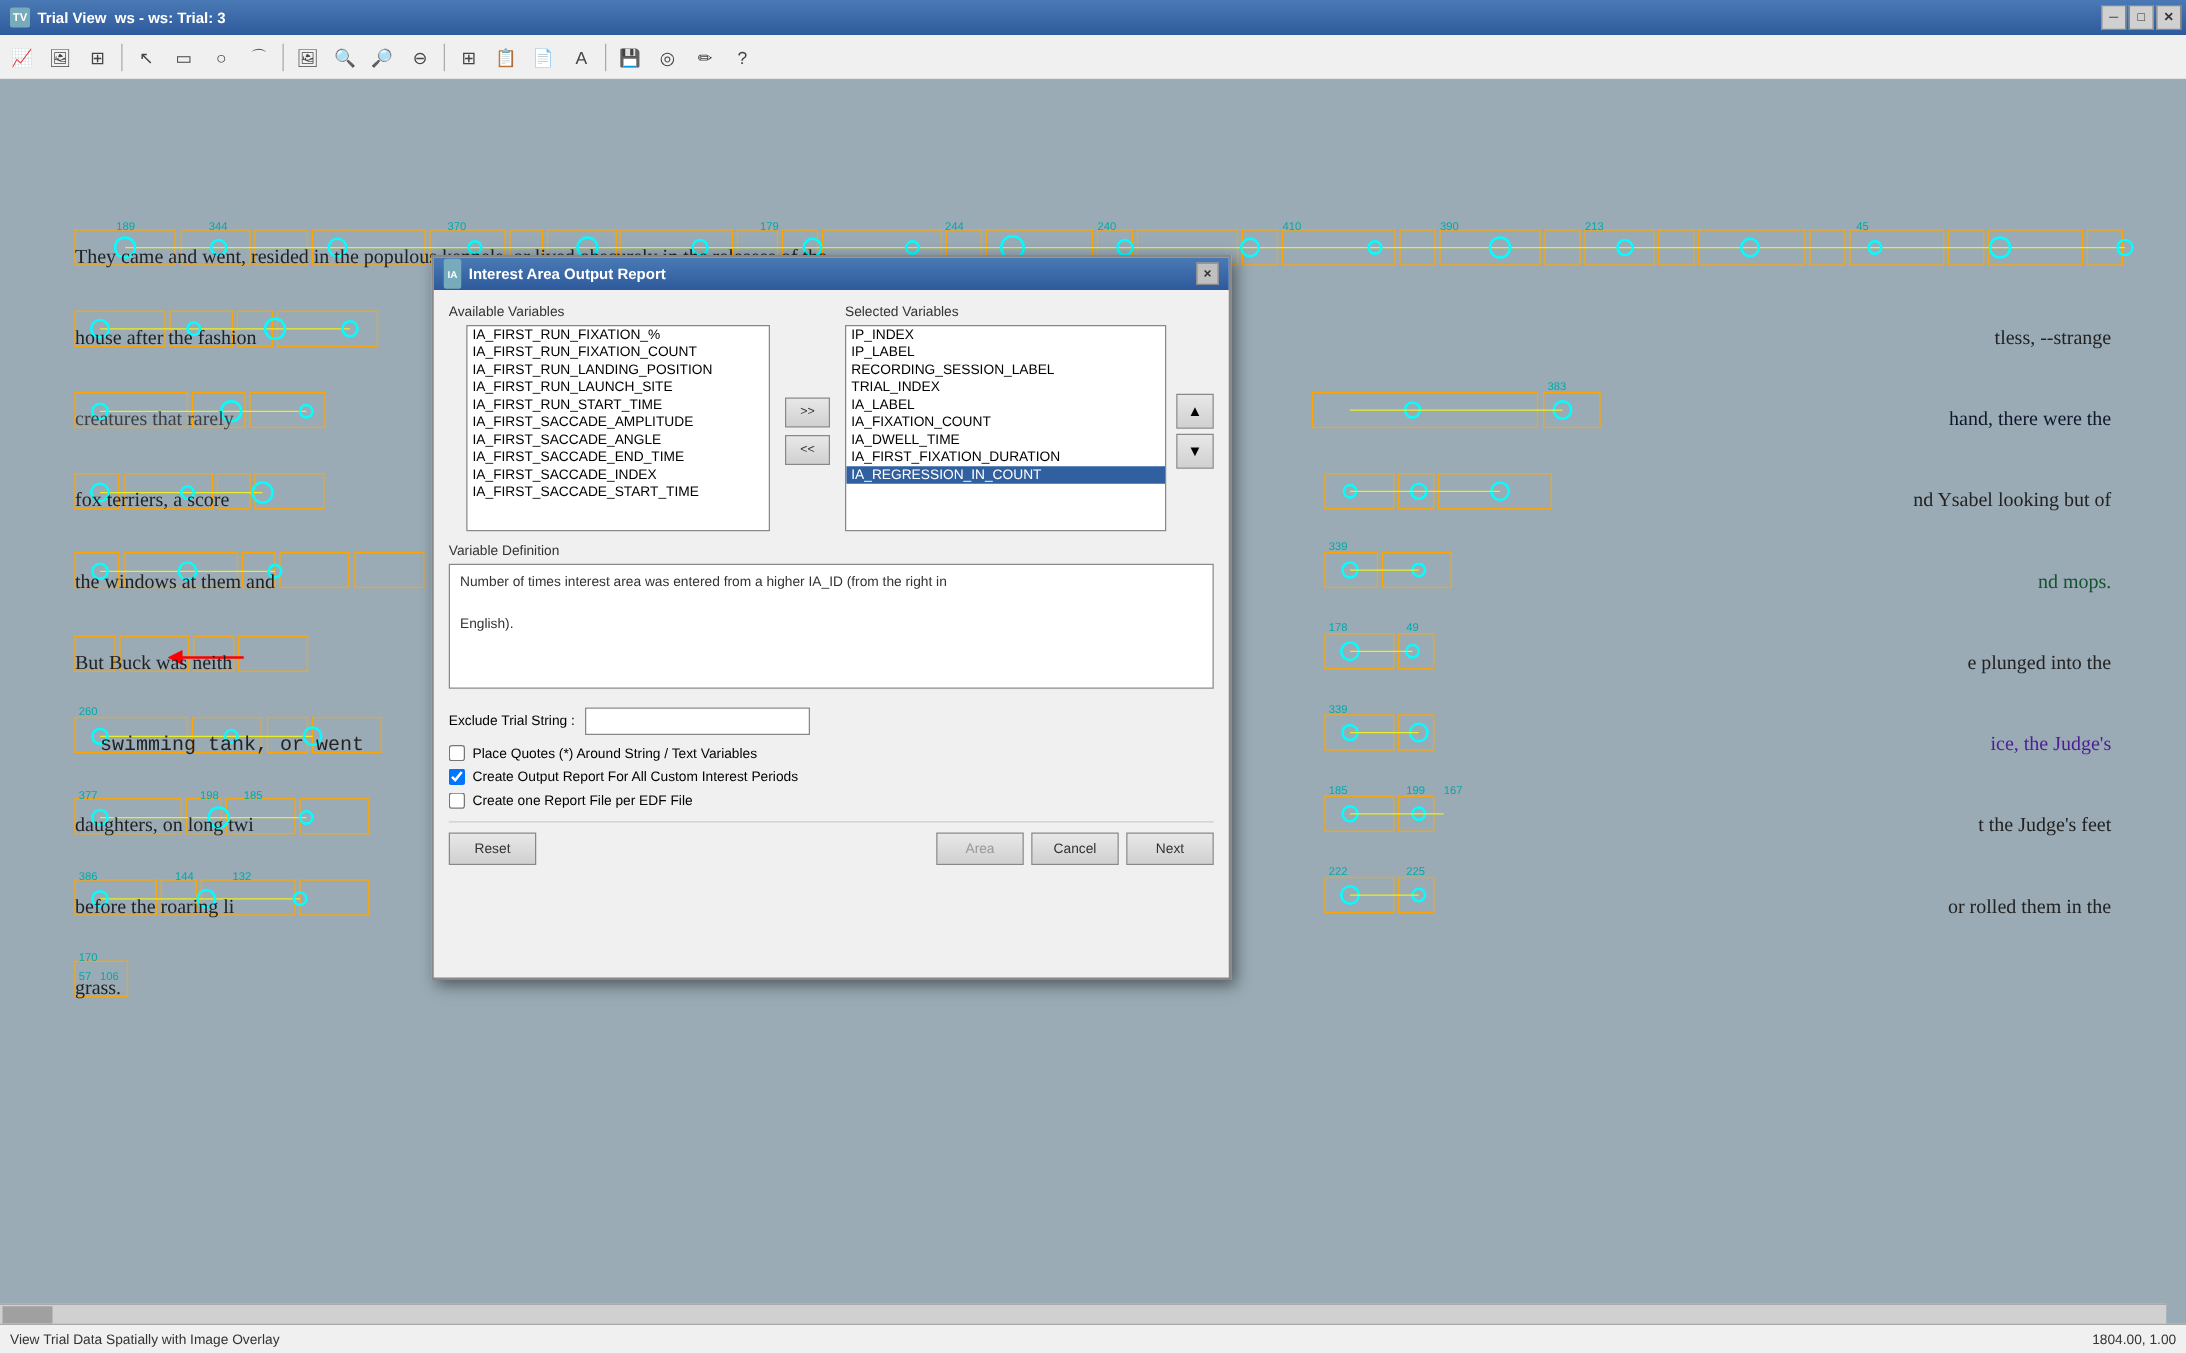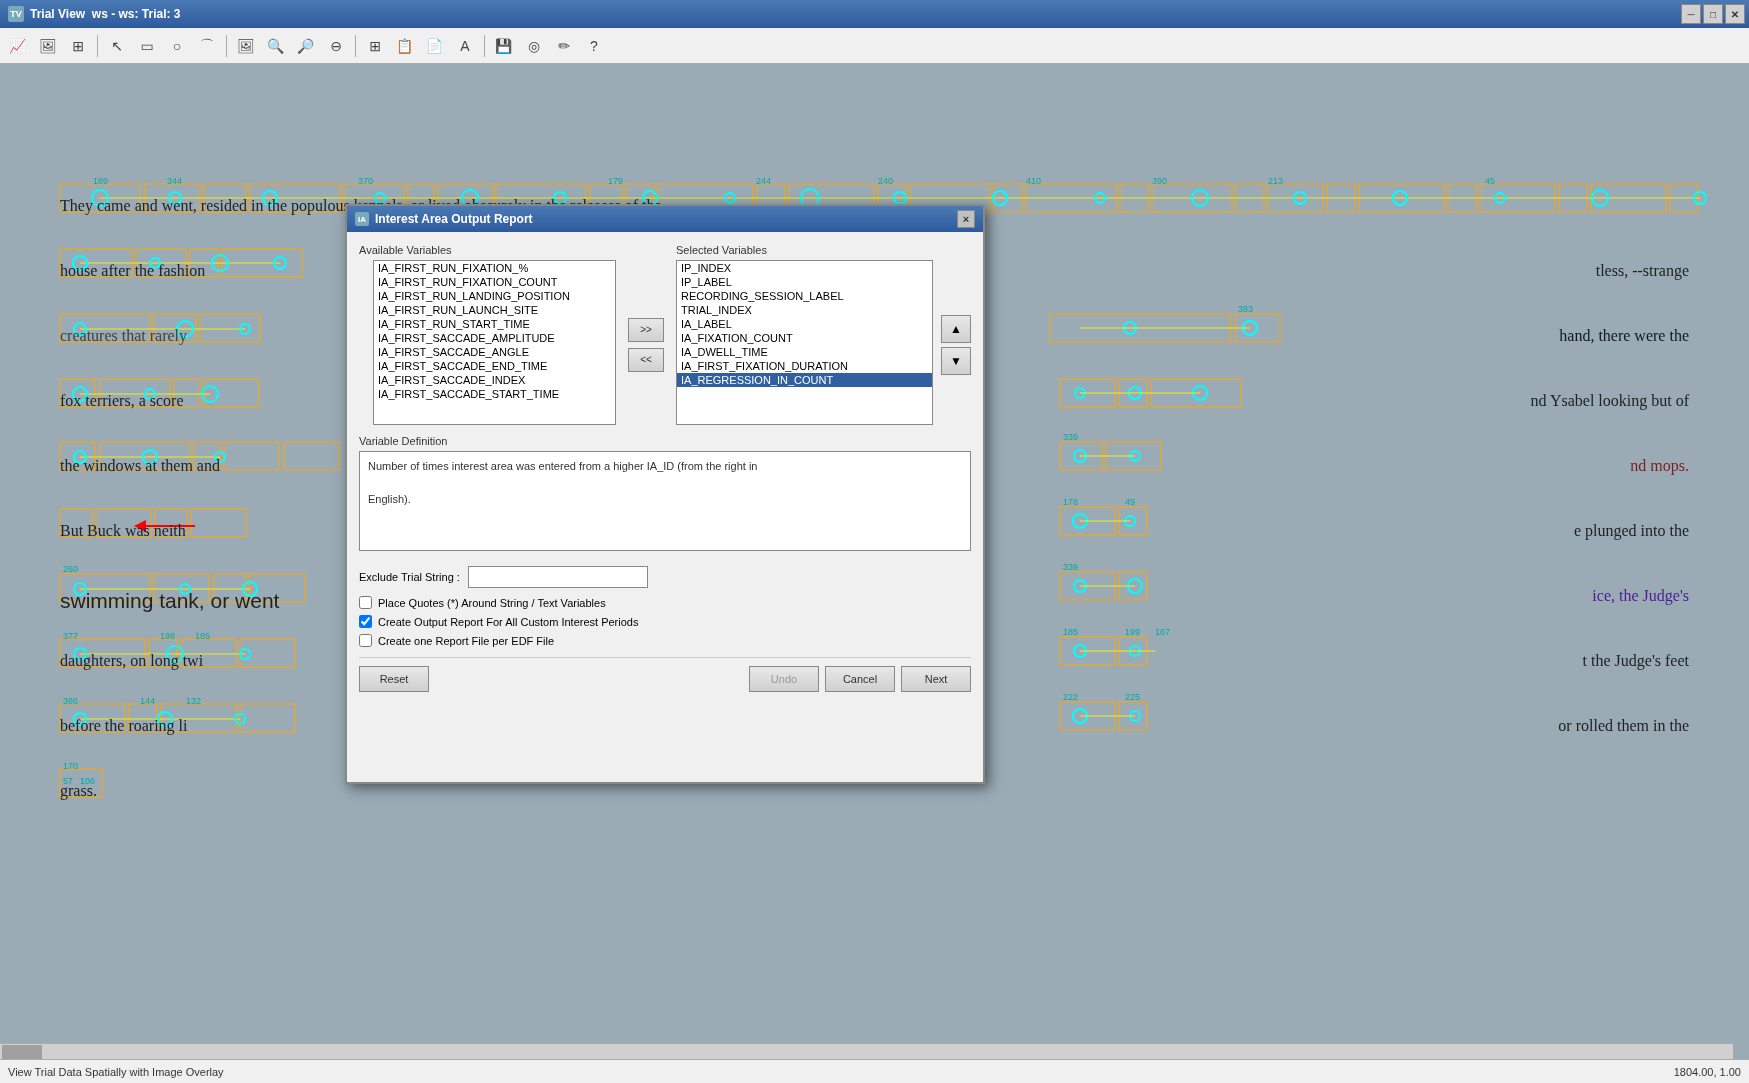--- a/index.html
+++ b/index.html
@@ -126,21 +126,21 @@
       color: white;
       height: 26px;
       display: flex;
       align-items: center;
       padding: 0 8px;
       font-size: 12px;
       font-weight: bold;
     }
     #dialog-titlebar .dialog-icon {
       width: 14px;
-      height: 14px;
+      height: 24px;
       margin-right: 6px;
       background: #7ab;
       border-radius: 2px;
       display: inline-flex;
       align-items: center;
       justify-content: center;
       font-size: 8px;
     }
     #dialog-close {
       margin-left: auto;
@@ -654,37 +654,37 @@
     </div>
     <div style="position:absolute; top:323px; left:60px; font-family:'Times New Roman',serif; font-size:16px; color:#222; white-space:nowrap;">
       fox terriers, a score
     </div>
     <div style="position:absolute; top:388px; left:60px; font-family:'Times New Roman',serif; font-size:16px; color:#222; white-space:nowrap;">
       the windows at them and
     </div>
     <div style="position:absolute; top:453px; left:60px; font-family:'Times New Roman',serif; font-size:16px; color:#222; white-space:nowrap;">
       But Buck was neith
     </div>
-    <div style="position:absolute; top:518px; left:60px; font-family:Liberation Sans, sans-serif; font-size:21px; color:#222; white-space:nowrap;">
+    <div style="position:absolute; top:518px; left:60px; font-family:Liberation Mono, monospace; font-size:16px; color:#222; white-space:nowrap;padding-left:20px;">
       swimming tank, or went
     </div>
     <div style="position:absolute; top:583px; left:60px; font-family:'Times New Roman',serif; font-size:16px; color:#222; white-space:nowrap;">
       daughters, on long twi
     </div>
     <div style="position:absolute; top:648px; left:60px; font-family:'Times New Roman',serif; font-size:16px; color:#222; white-space:nowrap;">
       before the roaring li
     </div>
     <div style="position:absolute; top:713px; left:60px; font-family:'Times New Roman',serif; font-size:16px; color:#222; white-space:nowrap;">
       grass.
     </div>
 
     <div style="position:absolute; top:193px; right:60px; font-family:'Times New Roman',serif; font-size:16px; color:#222; white-space:nowrap;">tless, --strange</div>
     <div style="position:absolute; top:258px; right:60px; font-family:'Times New Roman',serif; font-size:16px; color:#0f172a; white-space:nowrap;">hand, there were the</div>
     <div style="position:absolute; top:323px; right:60px; font-family:Liberation Serif, serif; font-size:16px; color:#222; white-space:nowrap;">nd Ysabel looking but of</div>
-    <div style="position:absolute; top:388px; right:60px; font-family:'Times New Roman',serif; font-size:16px; color:#7f1d1d; white-space:nowrap;">nd mops.</div>
+    <div style="position:absolute; top:388px; right:60px; font-family:'Times New Roman',serif; font-size:16px; color:#14532d; white-space:nowrap;">nd mops.</div>
     <div style="position:absolute; top:453px; right:60px; font-family:'Times New Roman',serif; font-size:16px; color:#222; white-space:nowrap;">e plunged into the</div>
     <div style="position:absolute; top:518px; right:60px; font-family:'Times New Roman',serif; font-size:16px; color:#4c1d95; white-space:nowrap;">ice, the Judge's</div>
     <div style="position:absolute; top:583px; right:60px; font-family:'Times New Roman',serif; font-size:16px; color:#222; white-space:nowrap;">t the Judge's feet</div>
     <div style="position:absolute; top:648px; right:60px; font-family:'Times New Roman',serif; font-size:16px; color:#222; white-space:nowrap;">or rolled them in the</div>
   </div>
 
   <div id="dialog">
     <div id="dialog-titlebar">
       <div class="dialog-icon">IA</div>
       <span>Interest Area Output Report</span>
@@ -763,21 +763,21 @@
 
         <div class="checkbox-row">
           <input type="checkbox" id="cb3" style="">
           <label for="cb3">Create one Report File per EDF File</label>
         </div>
       </div>
 
       <div class="button-row">
         <button class="dialog-btn">Reset</button>
         <div class="right-buttons">
-          <button class="dialog-btn disabled">Undo</button>
+          <button class="dialog-btn disabled">Area</button>
           <button class="dialog-btn">Cancel</button>
           <button class="dialog-btn">Next</button>
         </div>
       </div>
     </div>
   </div>
 </div>
 
 <div style="position:absolute; bottom:24px; left:0; width:calc(100% - 16px); height:16px; background:#d0d0d0; border-top:1px solid #aaa;">
   <div style="width:40px; height:14px; background:#a0a0a0; margin-left:2px; margin-top:1px;"></div>

